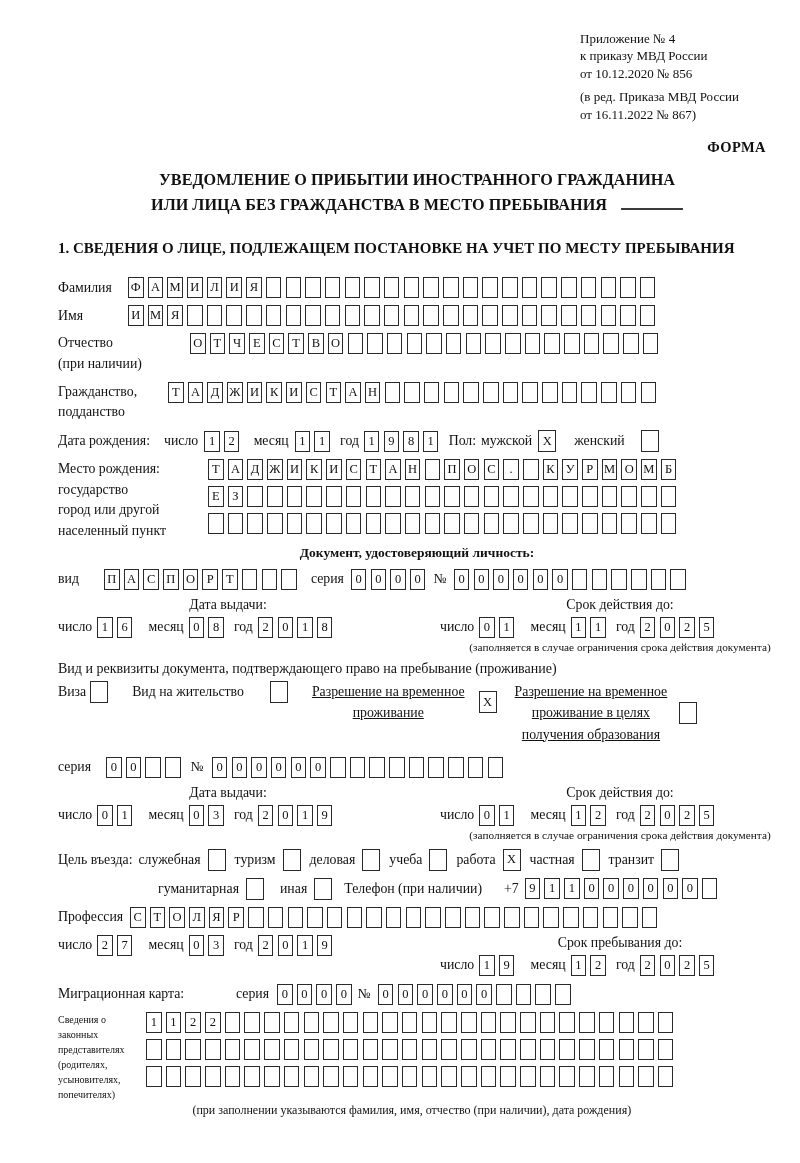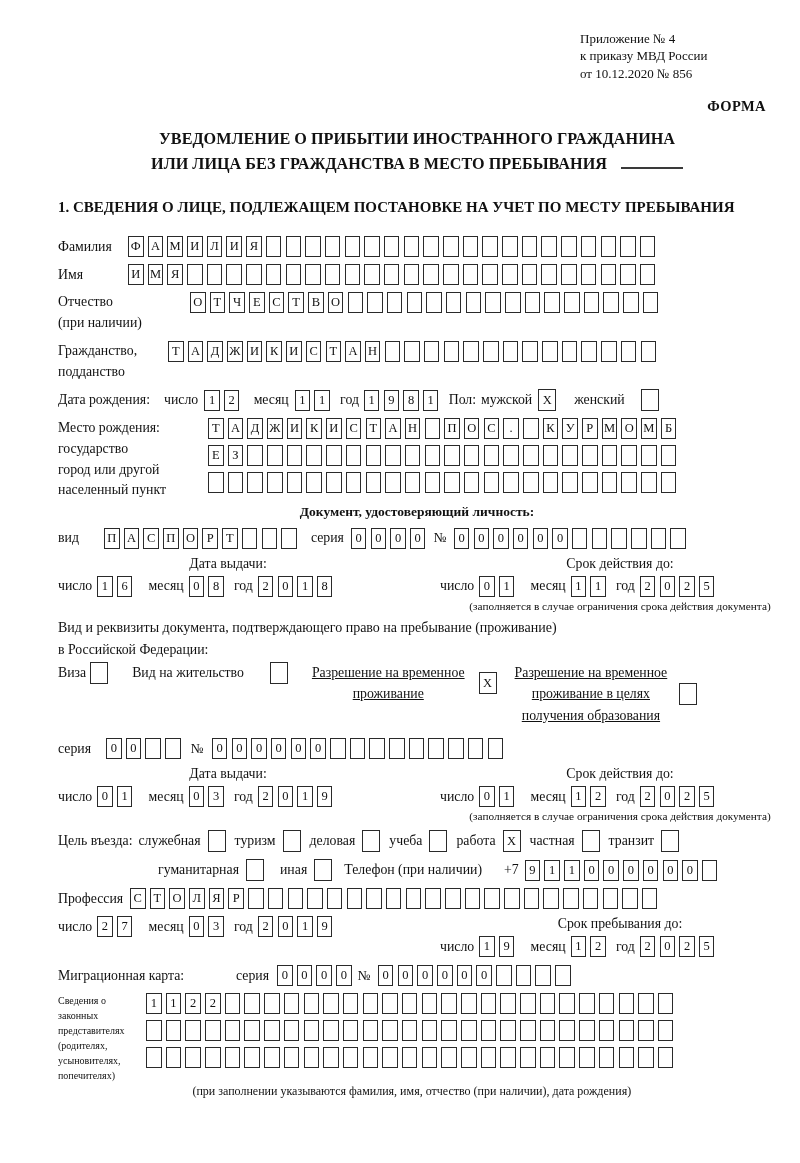--- a/index.html
+++ b/index.html
@@ -51,20 +51,24 @@
 </style>
 </head>
 <body>
 
 <div class="page">
 
   <div class="appendix">
     <div>Приложение № 4</div>
     <div>к приказу МВД России</div>
     <div>от 10.12.2020 № 856</div>
+    <div class="grp2">
+      <div>(в ред. Приказа МВД России</div>
+      <div>от 16.11.2022 № 867)</div>
+    </div>
   </div>
 
   <div class="forma">ФОРМА</div>
 
   <div class="title">
     <div>УВЕДОМЛЕНИЕ О ПРИБЫТИИ ИНОСТРАННОГО ГРАЖДАНИНА</div>
     <div>
       <span>ИЛИ ЛИЦА БЕЗ ГРАЖДАНСТВА В МЕСТО ПРЕБЫВАНИЯ</span><span class="uline"></span>
     </div>
   </div>
@@ -401,21 +405,20 @@
             <span class="cell">0</span>
             <span class="cell">2</span>
             <span class="cell">5</span>
           </span>
       </div>
       <div class="dnote">(заполняется в случае ограничения срока действия документа)</div>
     </div>
   </div>
 
   <div style="font-size:14px; margin-top:6px">Вид и реквизиты документа, подтверждающего право на пребывание (проживание)</div>
-  <div style="font-size:13.8px; margin-top:6px">в Российской Федерации:</div>
 
   <div class="permit-row">
     <div class="p-item">
       <span>Виза</span>
       <span class="cell cbx" style="margin-left:4px"></span>
     </div>
     <div class="p-item" style="margin-left:24px">
       <span>Вид на жительство</span>
       <span class="cell cbx" style="margin-left:26px"></span>
     </div>

